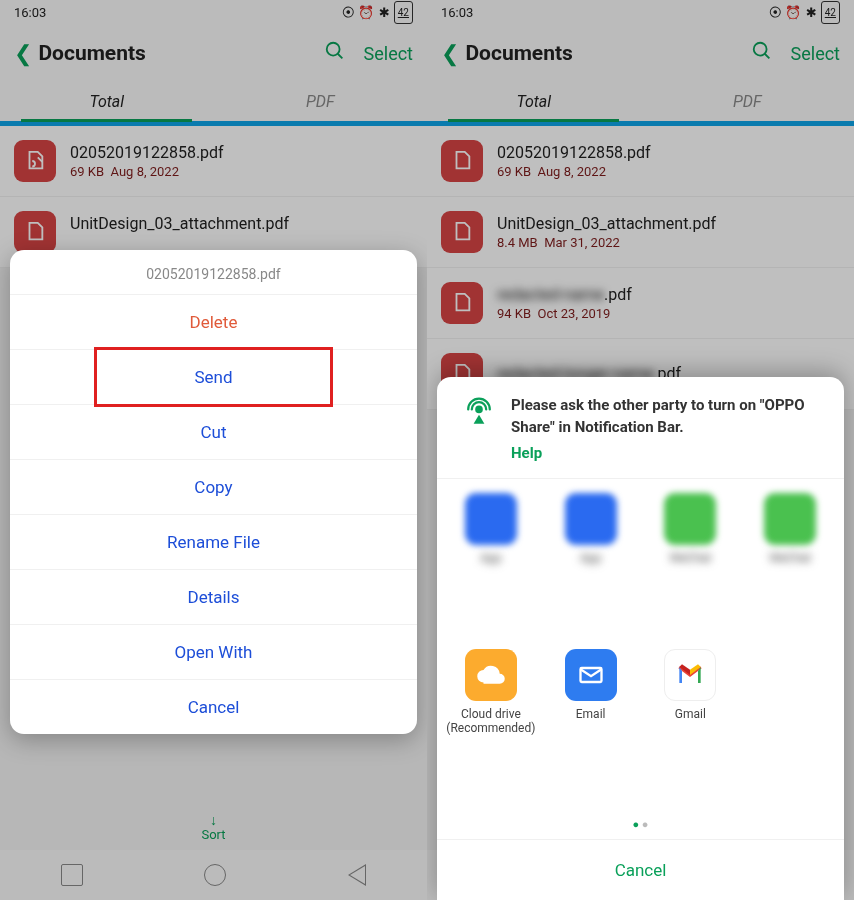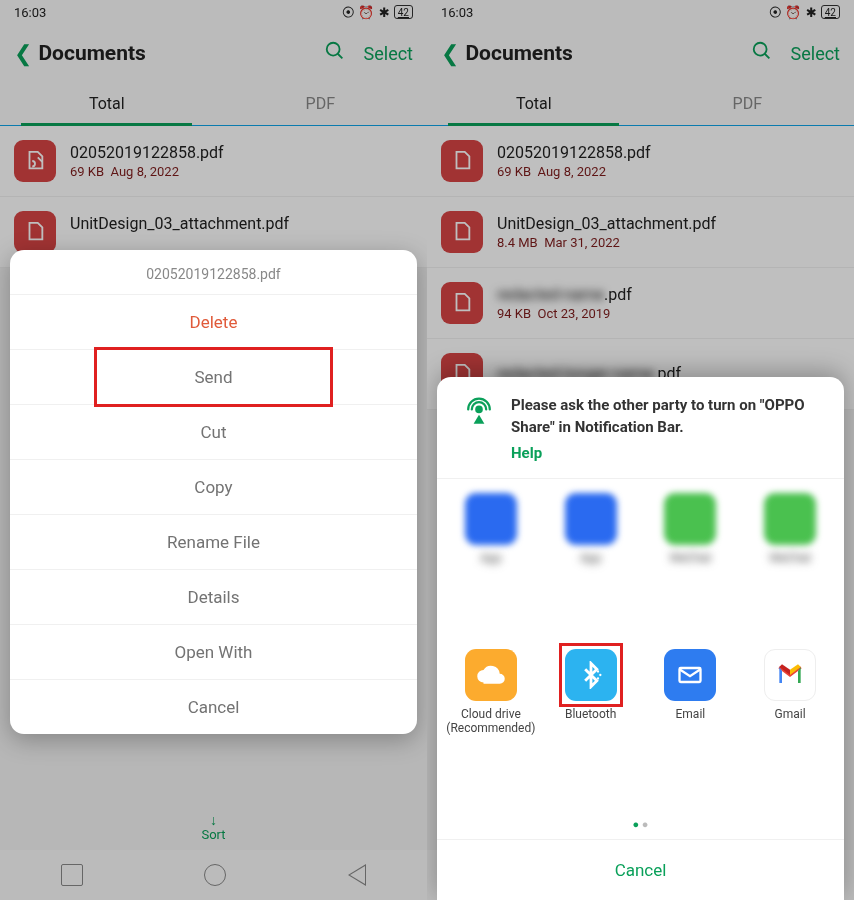--- a/index.html
+++ b/index.html
@@ -2,29 +2,29 @@
 <html><head>
 <meta charset="utf-8">
 <style>
   * { margin: 0; padding: 0; box-sizing: border-box; font-family: -apple-system, Roboto, Arial, sans-serif; }
   body { width: 854px; height: 900px; display: flex; background: #fff; }
   .screen { width: 427px; height: 900px; position: relative; background: #f5f5f5; overflow: hidden; }
   .dim-overlay { position: absolute; inset: 0; background: rgba(0,0,0,0.25); z-index: 5; }
   
   .status-bar { height: 24px; display: flex; justify-content: space-between; align-items: center; padding: 0 14px; font-size: 13px; color: #222; background: #fafafa; }
   .status-right { display: flex; align-items: center; gap: 4px; }
-  .batt { display: inline-flex; align-items: center; border: 1px solid #333; border-radius: 3px; padding: 0 3px; font-size: 10px; height: 14px; text-decoration: underline; }
+  .batt { display: inline-flex; align-items: center; border: 1px solid #333; border-radius: 3px; padding: 0 3px; font-size: 10px; height: 23px; text-decoration: underline; }
   
   .header { height: 58px; display: flex; align-items: center; padding: 0 14px; background: #fafafa; }
   .back { color: #0aa05a; font-size: 22px; margin-right: 6px; }
   .title { font-size: 21px; font-weight: 700; color: #222; flex: 1; }
   .search-ic { color: #0aa05a; font-size: 20px; margin-right: 18px; }
   .select { color: #0aa05a; font-size: 18px; }
   
-  .tabs { display: flex; height: 44px; background: #fafafa; border-bottom: 1px solid #0ea5e9; }
+  .tabs { display: flex; height: 44px; background: #fafafa; border-bottom: 5px solid #0ea5e9; font-style: italic; }
   .tab { flex: 1; display: flex; align-items: center; justify-content: center; font-size: 16px; color: #888; position: relative; }
   .tab.active { color: #222; }
   .tab.active::after { content: ''; position: absolute; bottom: -1px; left: 10%; right: 10%; height: 3px; background: #0aa05a; }
   
   .file-list { background: #fff; }
   .file-row { display: flex; align-items: center; padding: 14px; border-bottom: 1px solid #f0f0f0; }
   .file-ic { width: 42px; height: 42px; background: #d74444; border-radius: 9px; margin-right: 14px; display: flex; align-items: center; justify-content: center; color: #fff; }
   .file-ic svg { width: 22px; height: 22px; }
   .file-info { flex: 1; white-space: nowrap; }
   .file-name { font-size: 16px; color: #222; margin-bottom: 2px; }
@@ -36,21 +36,21 @@
   
   .nav-bar { position: absolute; bottom: 0; left: 0; right: 0; height: 50px; display: flex; justify-content: space-around; align-items: center; background: #fafafa; }
   .nav-btn { width: 22px; height: 22px; border: 1.5px solid #888; }
   .nav-btn.sq { border-radius: 2px; }
   .nav-btn.ci { border-radius: 50%; }
   .nav-btn.tri { width: 0; height: 0; border: none; border-top: 11px solid transparent; border-bottom: 11px solid transparent; border-right: 18px solid transparent; border-right-color: #888; position: relative; }
   .nav-btn.tri::after { content: ''; position: absolute; top: -9px; left: 2px; border-top: 9px solid transparent; border-bottom: 9px solid transparent; border-right: 15px solid #fafafa; }
   
   .ctx-menu { position: absolute; left: 10px; right: 10px; top: 250px; background: #fff; border-radius: 14px; z-index: 10; overflow: hidden; box-shadow: 0 6px 24px rgba(0,0,0,0.28); }
   .ctx-title { text-align: center; padding: 16px 0 12px; font-size: 14px; color: #888; border-bottom: 1px solid #f0f0f0; }
-  .ctx-item { text-align: center; padding: 17px 0; font-size: 17px; color: #737373; border-bottom: 1px solid #f0f0f0; position: relative; }
+  .ctx-item { text-align: center; padding: 17px 0; font-size: 17px; color: #1d4ed8; border-bottom: 1px solid #f0f0f0; position: relative; }
   .ctx-item.delete { color: #e05a3a; }
   .ctx-item:last-child { border-bottom: none; }
   .red-hi { position: absolute; inset: -3px 84px; border: 3px solid #e02020; pointer-events: none; }
   
   .share-sheet { position: absolute; left: 10px; right: 10px; bottom: 0; top: 377px; background: #fff; border-radius: 14px 14px 0 0; z-index: 10; box-shadow: 0 -5px 24px rgba(0,0,0,0.28); display: flex; flex-direction: column; }
   .share-hint { display: flex; padding: 18px 24px 14px; font-size: 15px; color: #333; line-height: 1.45; border-bottom: 1px solid #f0f0f0; font-weight: bold; }
   .share-ic { width: 36px; height: 36px; margin-right: 14px; flex-shrink: 0; color: #0aa05a; }
   .help { margin-top: 4px; color: #0aa05a; font-size: 15px; }
   .share-grid { display: grid; grid-template-columns: repeat(4,1fr); padding: 14px 4px 0; gap: 4px 0; flex: 1; }
   .share-app { display: flex; flex-direction: column; align-items: center; font-size: 12px; color: #444; text-align: center; }
@@ -262,32 +262,20 @@
       <div class="share-app">
         <div class="app-ic cloud">
             <svg viewBox="0 0 24 24" width="30" fill="#fff">
               <path d="M6 18a5 5 0 010-10 7 7 0 0113 3 4 4 0 010 8H6z"></path>
             </svg>
           </div>
         <span>Cloud drive</span>
         <span>(Recommended)</span>
       </div>
       <div class="share-app">
-        <div class="app-ic bt">
-          <span class="red-hi2"></span>
-          <svg viewBox="0 0 24 24" width="28" fill="none" stroke="#fff" stroke-width="2.4">
-              <path d="M7 7l10 10-5 5V2l5 5L7 17"></path>
-              <circle cx="18" cy="9" r="1" fill="#fff" stroke="none"></circle>
-              <circle cx="20" cy="12" r="1" fill="#fff" stroke="none"></circle>
-              <circle cx="18" cy="15" r="1" fill="#fff" stroke="none"></circle>
-            </svg>
-        </div>
-        <span>Bluetooth</span>
-      </div>
-      <div class="share-app">
         <div class="app-ic email">
             <svg viewBox="0 0 24 24" width="28" fill="none" stroke="#fff" stroke-width="2">
               <rect x="3" y="6" width="18" height="12" rx="1"></rect>
               <path d="M3 7l9 6 9-6"></path>
             </svg>
           </div>
         <span>Email</span>
       </div>
       <div class="share-app">
         <div class="app-ic gmail">

